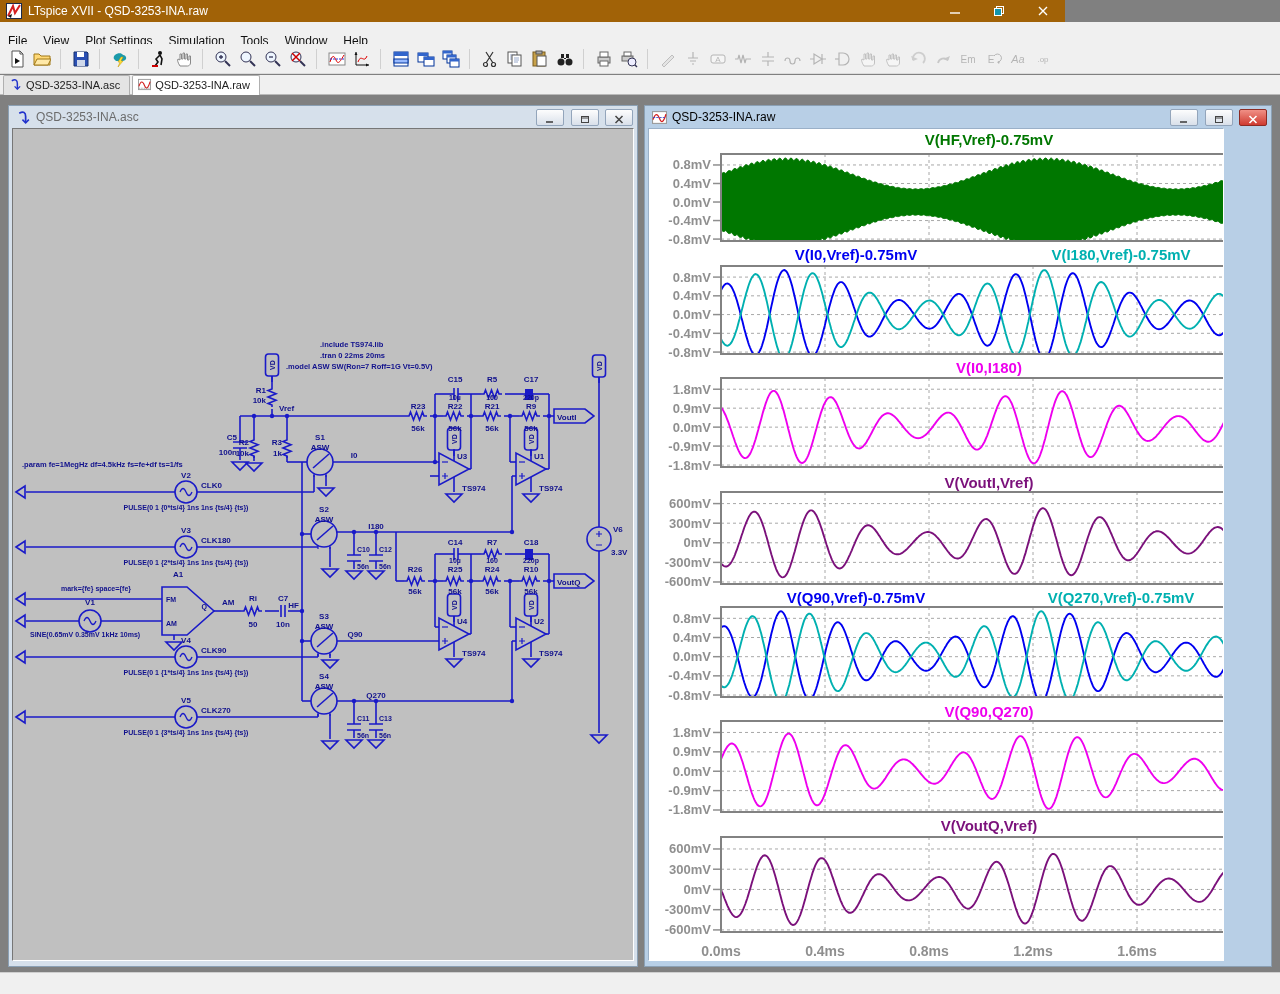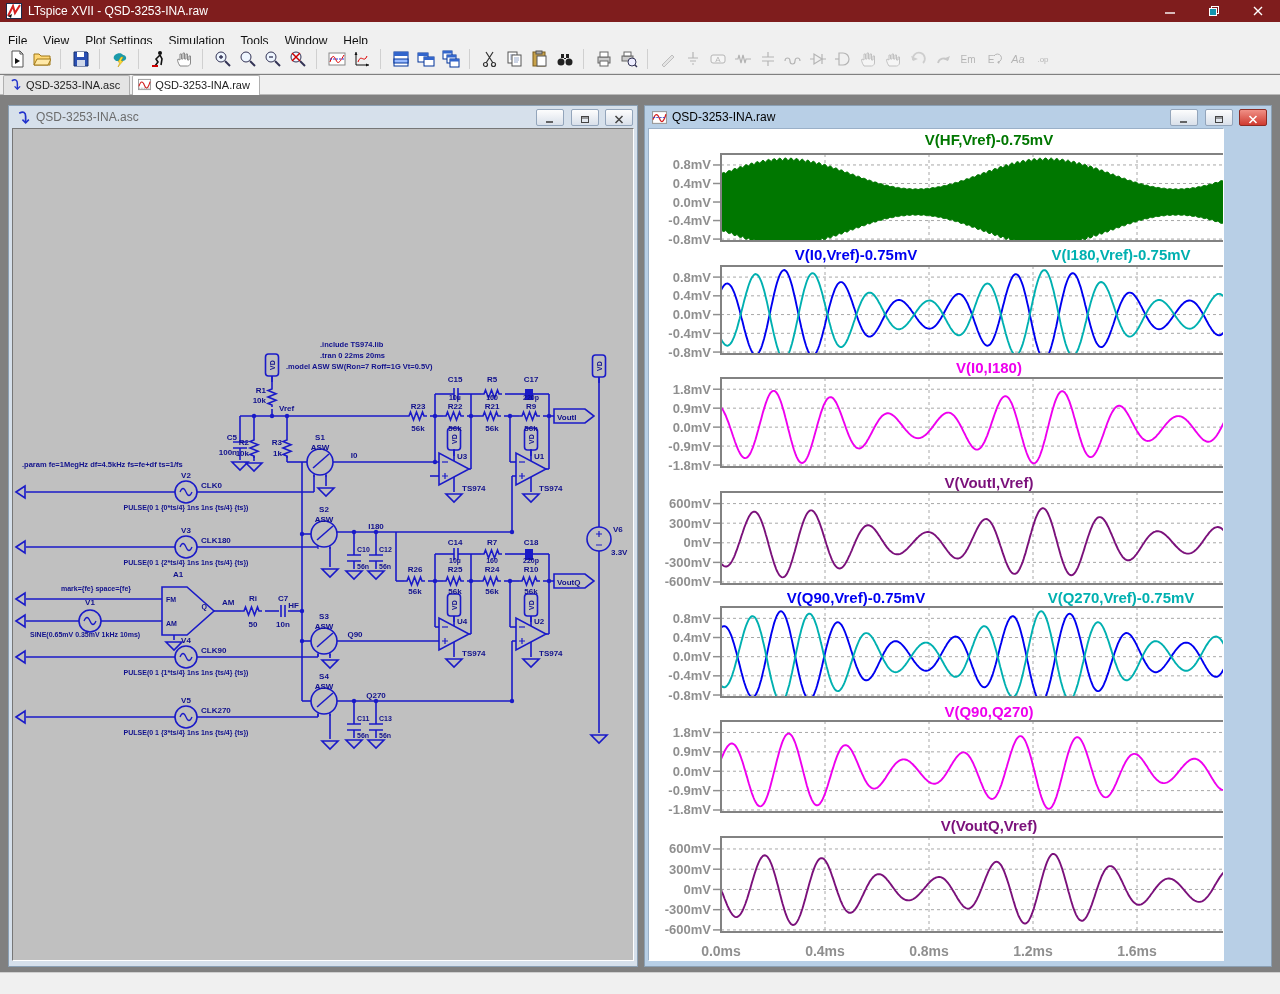--- a/index.html
+++ b/index.html
@@ -1,17 +1,17 @@
 <!DOCTYPE html>
 <html><head>
 <meta charset="utf-8">
 <style>
   html,body{margin:0;padding:0;width:1280px;height:994px;overflow:hidden;
     font-family:"Liberation Sans",sans-serif;background:#808080;-webkit-font-smoothing:antialiased;}
-  #titlebar{position:absolute;left:0;top:0;width:1280px;height:22px;background:#7f1d1d;color:#fff;}
+  #titlebar{position:absolute;left:0;top:0;width:1065px;height:22px;background:#a16207;color:#fff;}
   #titlebar .ttl{position:absolute;left:28px;top:0;line-height:22px;font-size:12px;}
   #app-icon{position:absolute;left:6px;top:3px;width:16px;height:16px;}
   .winctl{position:absolute;top:0;height:22px;width:44px;text-align:center;color:#fff;}
   .winctl svg{margin-top:5px;}
   #menubar{position:absolute;left:0;top:22px;width:1280px;height:22px;background:#f0f0f0;}
   .mi{display:inline-block;padding:8px 8px;font-size:12px;line-height:22px;color:#111;}
   .mi u{text-decoration:underline;}
   #toolbar{position:absolute;left:0;top:44px;width:1280px;height:30px;background:#f0f0f0;
     border-bottom:1px solid #dcdcdc;white-space:nowrap;padding-left:4px;box-sizing:border-box;}
   .tbi{display:inline-block;width:24px;height:24px;margin:3px 0 0 1px;vertical-align:top;border-radius:2px;}

